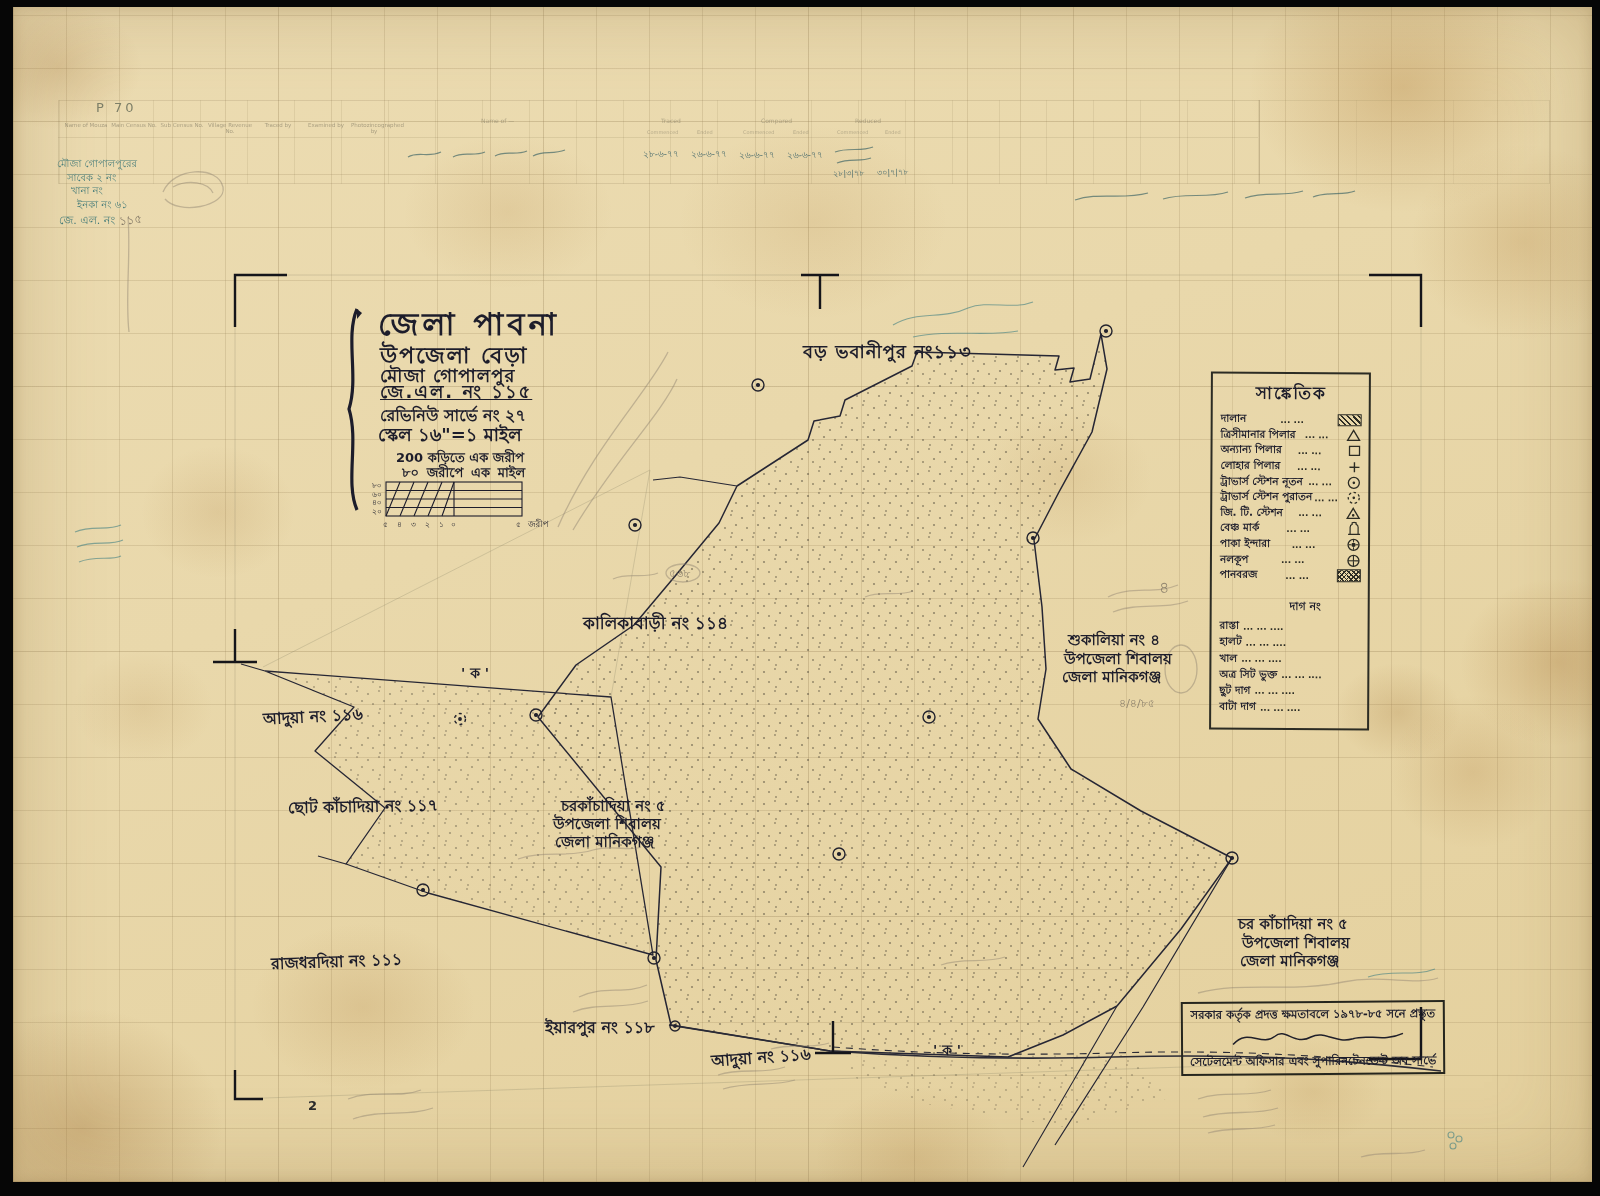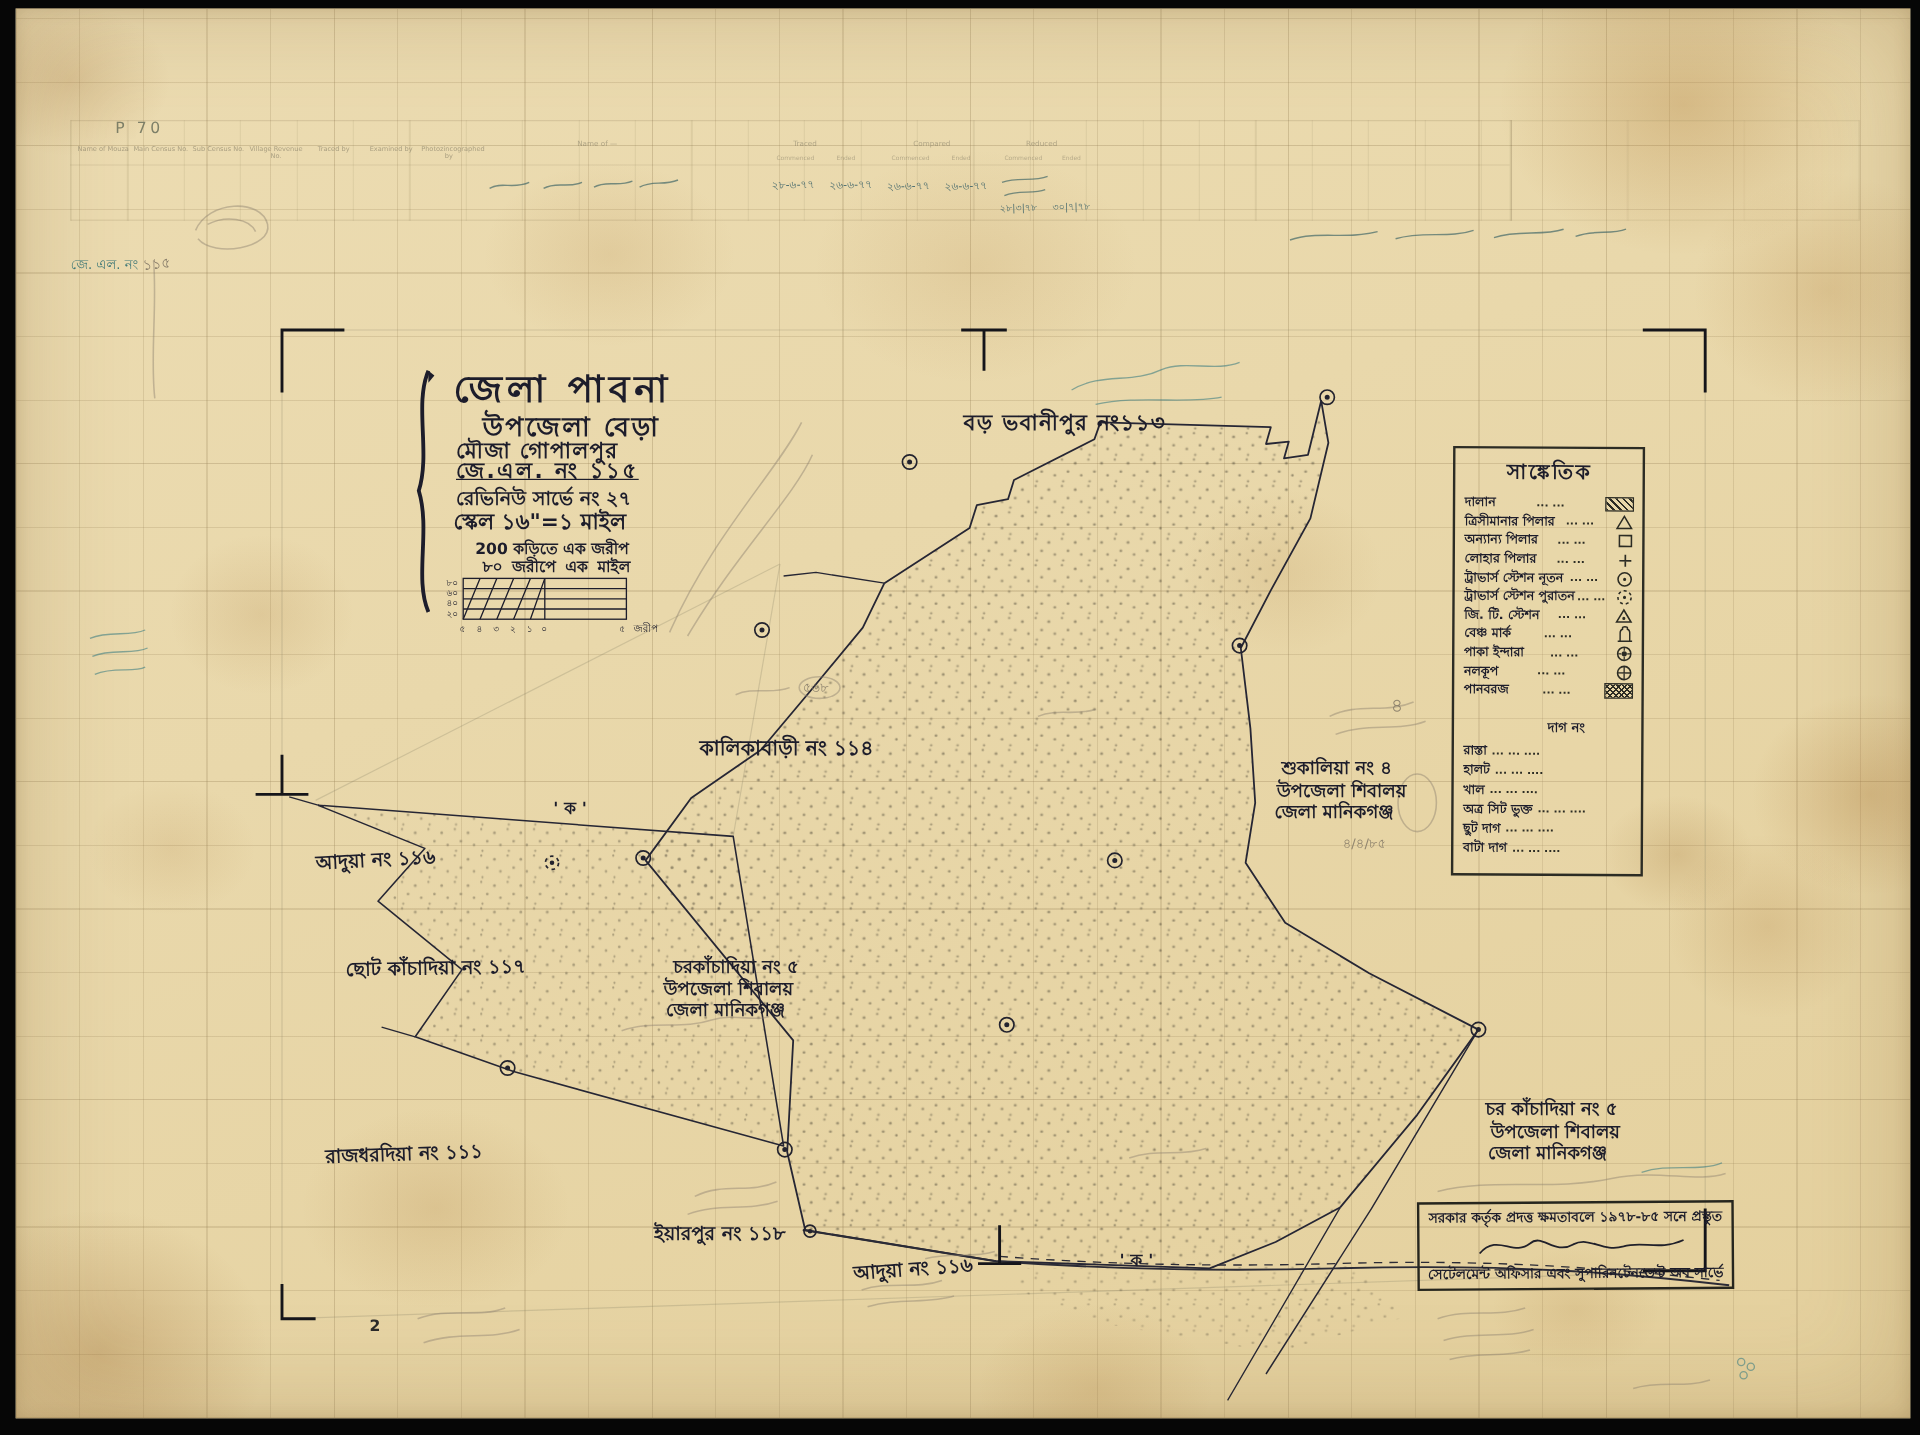--- a/index.html
+++ b/index.html
@@ -46,21 +46,21 @@
   .th{position:absolute;top:115px;width:46px;font-size:5.5px;line-height:6px;color:#6a6553;opacity:.5;text-align:center;}
   .gh{position:absolute;top:110px;font-size:6px;color:#6a6553;opacity:.45;}
   .sh{position:absolute;top:122px;font-size:5px;color:#6a6553;opacity:.4;}
   .dt{position:absolute;font-size:9px;color:#44686c;opacity:.9;transform:rotate(-1.5deg);}
   
   .mnote{left:44px;top:150px;width:150px;font-size:10px;line-height:13.5px;color:#2f6f72;opacity:.85;}
   .jl{left:46px;top:204px;font-size:11px;color:#2f6f72;opacity:.9;}
   .pencil{color:#7c7262;}
   
   .t1{left:365px;top:293px;font-size:31px;font-weight:700;letter-spacing:4px;}
-  .t2{left:367px;top:331px;font-size:22px;font-weight:700;letter-spacing:2px;margin-left:22px;}
+  .t2{left:367px;top:331px;font-size:22px;font-weight:700;letter-spacing:2px;}
   .t3{left:367px;top:355px;font-size:18px;font-weight:700;letter-spacing:1px;}
   .t4{left:367px;top:371px;font-size:18px;font-weight:700;letter-spacing:2px;text-decoration:underline;}
   .t5{left:367px;top:396px;font-size:16px;font-weight:700;}
   .t6{left:365px;top:414px;font-size:18px;font-weight:700;}
   .t7{left:383px;top:441px;font-size:13px;font-weight:700;}
   .t8{left:389px;top:456px;font-size:13px;font-weight:700;font-family:Liberation Mono, monospace;}
   .scalebar{left:357px;top:470px;}
   
   .legend{left:1197px;top:365px;width:160px;height:358px;border:2.5px solid #2c2c24;
           padding:6px 7px 4px 8px;box-sizing:border-box;transform:rotate(.3deg);background:rgba(240,225,180,.12);}
@@ -255,20 +255,26 @@
   <span class="sh" style="left:872px">Ended</span>
   <span class="dt" style="left:630px;top:140px">২৮-৬-৭৭</span>
   <span class="dt" style="left:678px;top:140px">২৬-৬-৭৭</span>
   <span class="dt" style="left:726px;top:141px">২৬-৬-৭৭</span>
   <span class="dt" style="left:774px;top:141px">২৬-৬-৭৭</span>
   <span class="dt" style="left:820px;top:160px;font-size:8px">২৮|৩|৭৮</span>
   <span class="dt" style="left:864px;top:159px;font-size:8px">৩০|৭|৭৮</span>
 
   <div class="abs sheetno">P 70</div>
 
+  <div class="abs mnote">
+    <div>মৌজা গোপালপুরের</div>
+    <div style="padding-left:10px">সাবেক ২ নং</div>
+    <div style="padding-left:14px">খানা নং</div>
+    <div style="padding-left:20px">ইনকা নং ৬১</div>
+  </div>
   <div class="abs jl">
     <span>জে. এল. নং</span>
     <span class="pencil" style="font-size:12px;display:inline-block;transform:rotate(-6deg)">১১৫</span>
   </div>
 
   <svg class="abs" style="left:328px;top:300px" width="22" height="205">
     <path d="M16 2 C4 30 18 70 8 102 C18 135 4 175 16 203" stroke="#1d1d2b" stroke-width="3.2" fill="none"></path>
     <path d="M16 2 L21 6 L16 12" fill="#1d1d2b"></path>
   </svg>
   <div class="abs bn t1">জেলা পাবনা</div>

